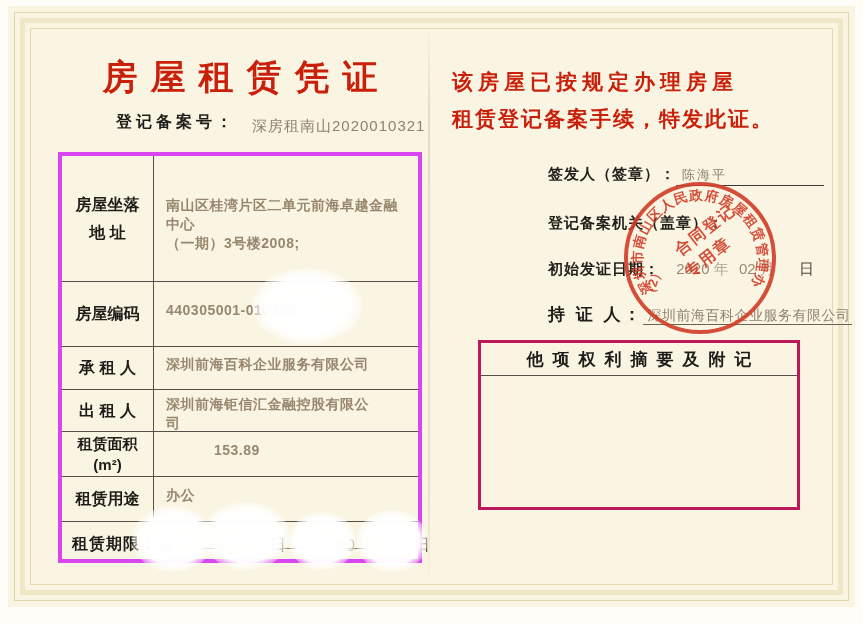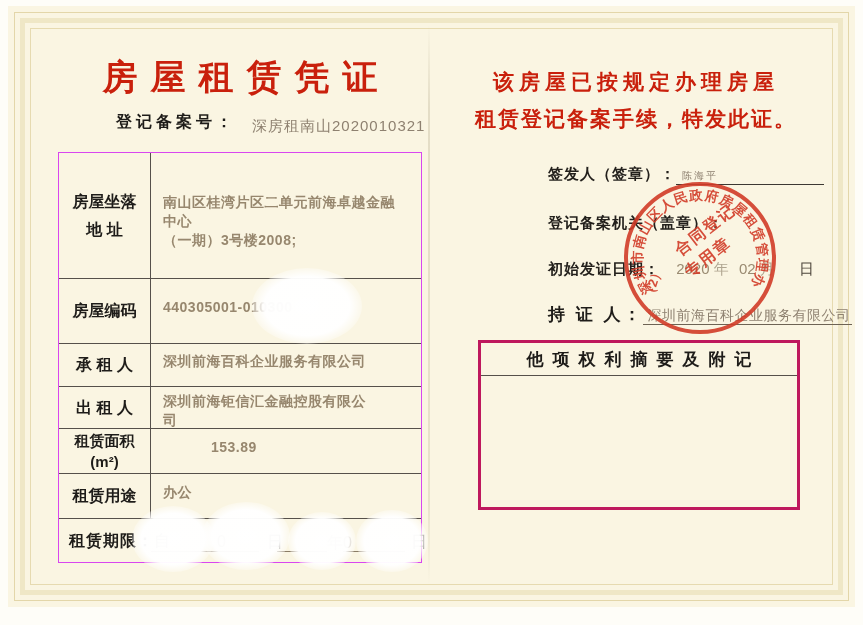--- a/index.html
+++ b/index.html
@@ -24,21 +24,21 @@
 
   
   .title { position:absolute; left:58px; top:54px; width:364px; text-align:center;
            font-family:"Liberation Serif", serif; font-weight:bold; font-size:35px;
            color:#c9200c; letter-spacing:13px; text-indent:13px; }
   .record-line { position:absolute; left:116px; top:112px; white-space:nowrap; }
   .record-label { font-weight:bold; font-size:16px; color:#1e1c19; letter-spacing:4px; }
   .record-value { font-size:15px; color:#8e8170; margin-left:16px; position:relative; top:4px; letter-spacing:1px; }
 
   .tbl { position:absolute; left:58px; top:152px; width:364px; height:411px;
-         border:1px solid #d946ef; display:flex; flex-direction:column; background:transparent; }
+         border:4px solid #d946ef; display:flex; flex-direction:column; background:transparent; }
   .trow { display:flex; border-bottom:1px solid #55504a; }
   .trow:last-child { border-bottom:none; }
   .tlabel { width:92px; border-right:1px solid #55504a; display:flex; align-items:center;
             justify-content:center; text-align:center; font-weight:bold; font-size:16px;
             color:#1e1c19; white-space:pre-line; line-height:1.7; }
   .tvalue { flex:1; padding:8px 12px; font-size:14px; color:#97876e; white-space:pre-line;
             line-height:1.35; letter-spacing:0.5px;font-weight:bold; }
   .v-top { padding-top:40px; }
   .v-mid { display:flex; align-items:center; padding-top:0; }
   .lease-row { display:block; position:relative; padding:12px 8px 0 10px; font-size:16px; white-space:nowrap; }
@@ -46,28 +46,28 @@
   .lease-frag { color:#9a8b72; }
   .lease-dark { color:#4d463c; }
   .u-seg { position:absolute; height:1px; background:#8a7c65; bottom:10px; }
 
   
   .blob { position:absolute; border-radius:50%;
           background:radial-gradient(ellipse at center, rgba(255,255,255,0.99) 0%,
           rgba(255,255,255,0.97) 55%, rgba(255,255,255,0) 78%); }
 
   
-  .notice { position:absolute; left:452px; top:68px; width:368px; text-align:center;
+  .notice { position:absolute; left:452px; top:68px; width:368px; text-align:left;
             font-family:"Liberation Serif", serif; font-weight:bold; color:#c9200c; }
   .notice .l1 { font-size:21px; letter-spacing:5px; margin-bottom:9px; }
   .notice .l2 { font-size:21px; letter-spacing:2px; }
 
   .form-line { position:absolute; left:548px; white-space:nowrap; font-size:15px; }
   .form-label { font-weight:bold; color:#23201c; letter-spacing:1px; }
-  .sign-value { display:inline-block; min-width:148px; color:#8e8170; font-size:10px;
+  .sign-value { display:inline-block; min-width:148px; color:#8e8170; font-size:13px;
                 border-bottom:1.5px solid #3c3833; padding:0 4px 1px 6px; letter-spacing:2px; }
   .date-frag { color:#9a8b72; }
   .date-faint { color:#b0a691; }
   .date-day { color:#4d463c; }
 
   .holder-line { position:absolute; left:548px; top:303px; white-space:nowrap; }
   .holder-label { font-weight:bold; font-size:17px; color:#1e1c19; letter-spacing:3px; }
   .holder-value { color:#8e8170; font-size:14px; border-bottom:1px solid #6d6354;
                   padding:0 2px 1px 4px; letter-spacing:0.5px; }
 

